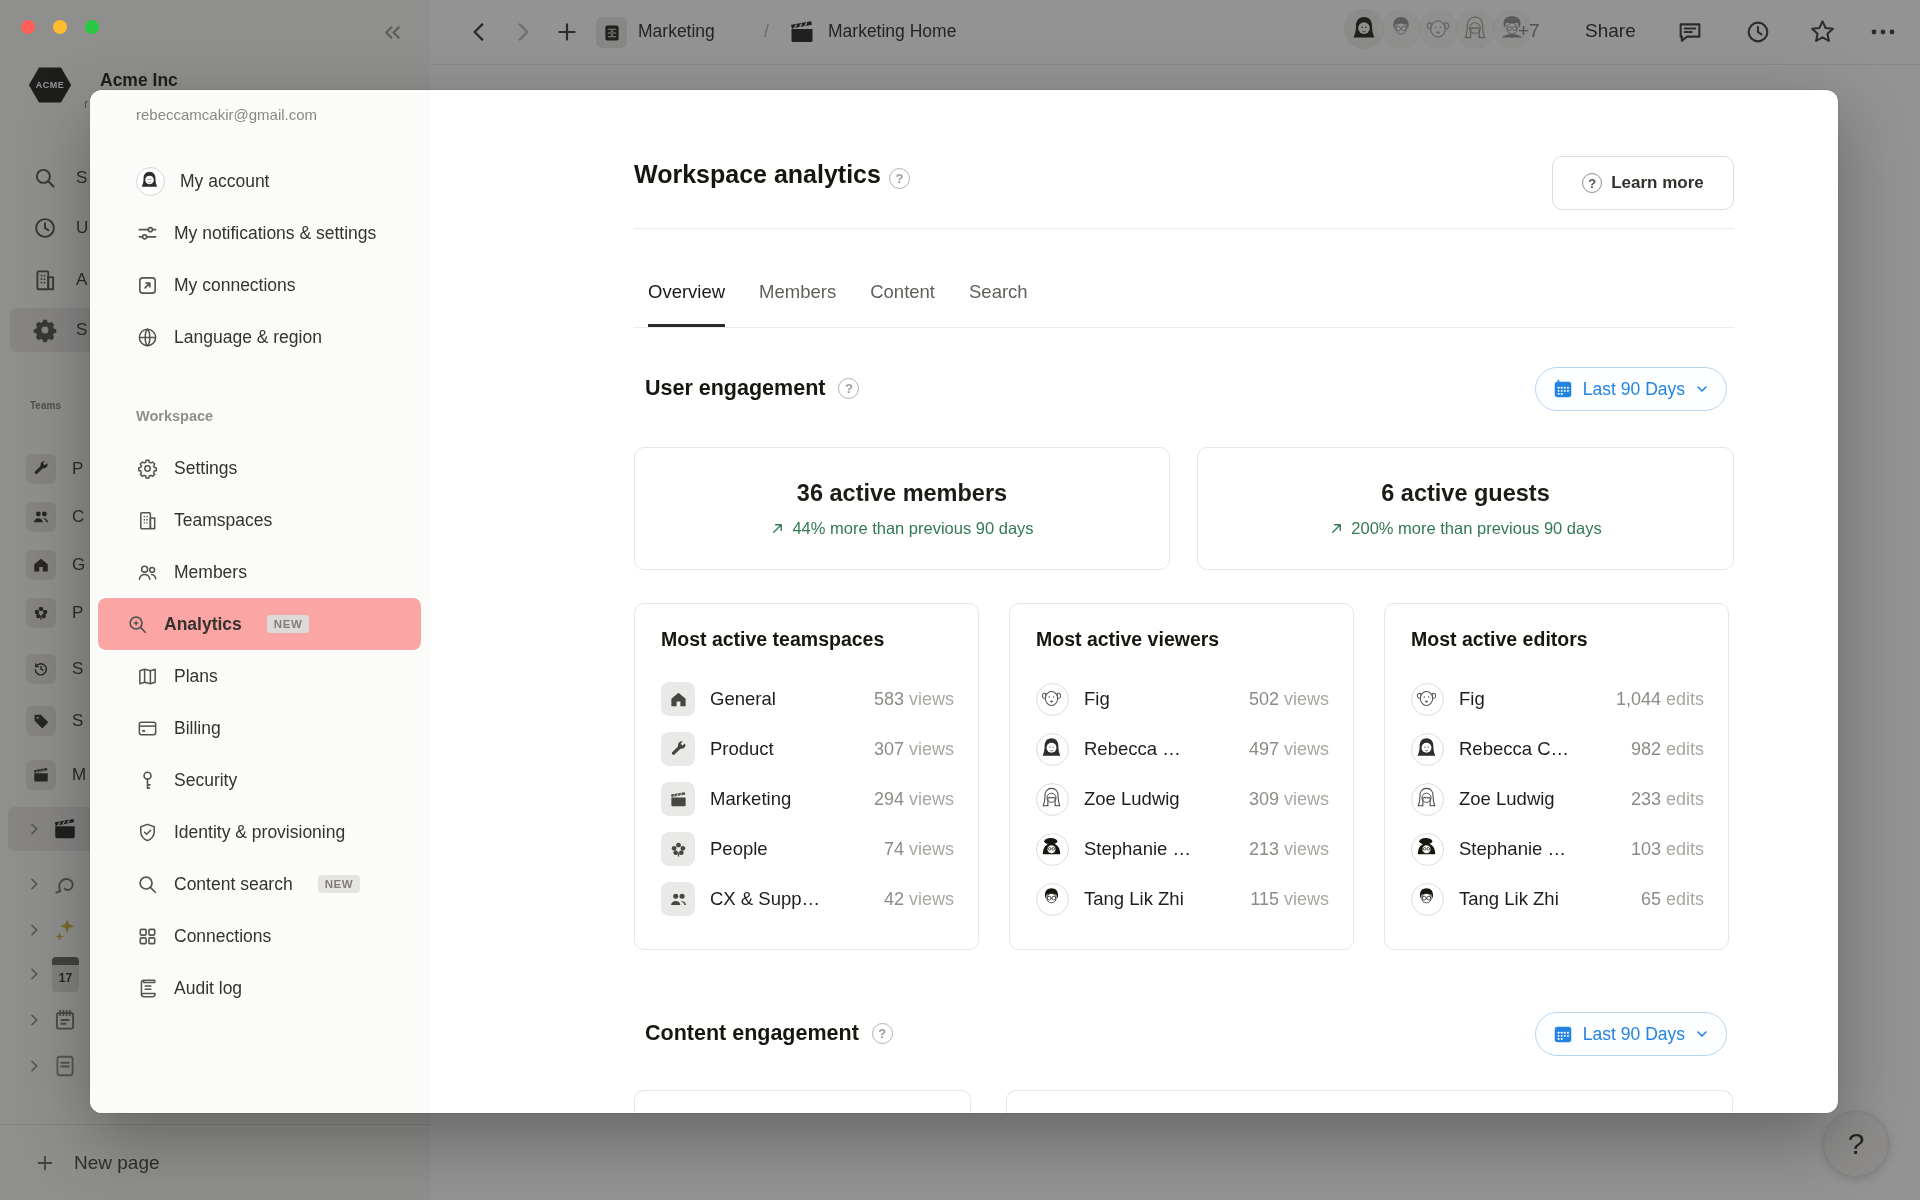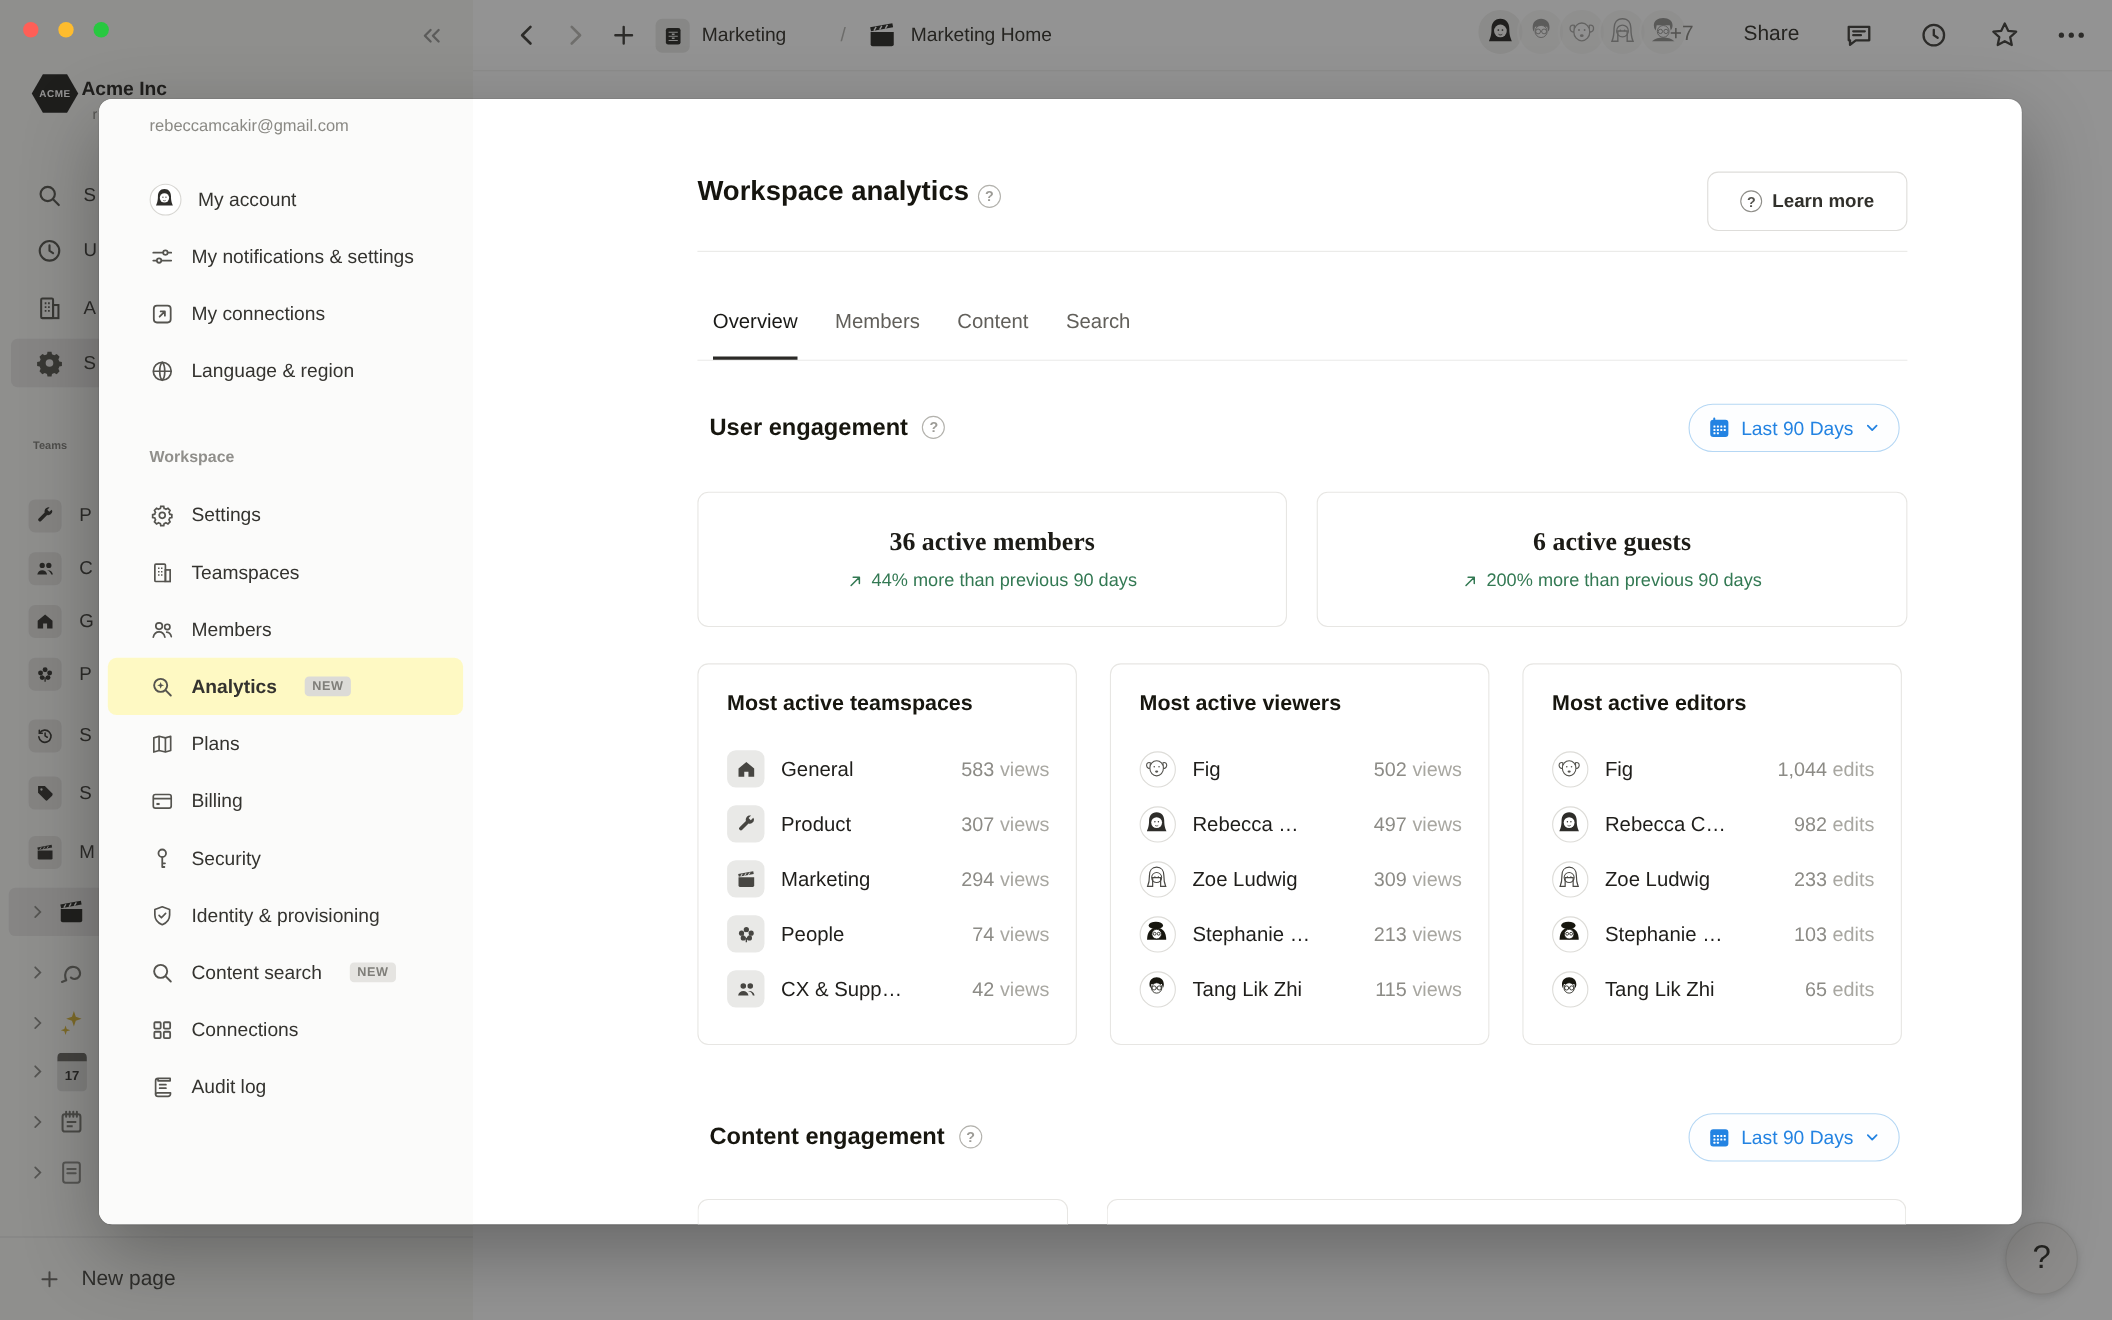--- a/index.html
+++ b/index.html
@@ -54,21 +54,21 @@
   .lights{z-index:60;}
 
   
   .modal{position:absolute;left:90px;top:90px;width:1748px;height:1023px;background:#fff;border-radius:12px;
     box-shadow:0 0 0 1px rgba(0,0,0,.06),0 25px 70px rgba(0,0,0,.3);overflow:hidden;z-index:100;}
   .menu-col{position:absolute;left:0;top:0;bottom:0;width:340px;background:#fbfbfa;}
   .menu-email{position:absolute;left:46px;top:16px;font-size:15px;color:#8a8984;}
   .menu-row{display:flex;align-items:center;height:52px;padding:0 10px 0 46px;gap:15px;
     font-size:17.5px;color:#34332f;cursor:pointer;}
   .menu-row svg{color:#55544f;}
-  .menu-row.selected{background:#fef9c3;border-radius:8px;margin:0 9px 0 8px;padding-left:38px;font-weight:700;}
+  .menu-row.selected{background:#fca5a5;border-radius:8px;margin:0 9px 0 8px;padding-left:28px;font-weight:700;}
   .menu-sec{position:absolute;left:46px;top:318px;font-size:14.5px;font-weight:700;color:#908f8b;}
   .new-badge{font-size:11.5px;font-weight:700;letter-spacing:.6px;color:#7f7e79;background:#e5e4e1;
     border-radius:4px;padding:3px 7px;margin-left:10px;}
   .menu-row.selected .new-badge{background:#dcdbd7;}
   .ava-s{width:27px;height:27px;border-radius:50%;background:#fff;border:1px solid #d7d6d2;overflow:hidden;flex:none;}
 
   
   .main{position:absolute;left:544px;top:0;width:1100px;height:1023px;}
   .page-title{position:absolute;left:0;top:70px;font-size:25px;font-weight:700;color:#16150f;}
   .qc{width:21px;height:21px;border:1.6px solid #b3b2ad;border-radius:50%;color:#9c9b96;
@@ -79,21 +79,21 @@
   .hr1{position:absolute;left:0;right:0;top:138px;border-top:1px solid #e9e9e7;}
   .tabs{position:absolute;left:0;right:0;top:183px;display:flex;gap:34px;padding-left:14px;border-bottom:1px solid #ececea;}
   .tab{padding:8px 0 24px;font-size:18.5px;color:#615f5a;cursor:pointer;}
   .tab.active{color:#191916;font-weight:500;box-shadow:inset 0 -3px 0 #2b2a27;}
   .sec-head{position:absolute;display:flex;align-items:center;gap:13px;}
   .sec-head .t{font-size:21.5px;font-weight:700;color:#17160f;margin-left:11px;}
   .pill{position:absolute;height:44px;border:1px solid #b5d7f4;border-radius:22px;background:#fdfeff;
     display:flex;align-items:center;gap:9px;padding:0 16px;color:#2383e2;font-size:17.5px;font-weight:500;cursor:pointer;box-sizing:border-box;}
   .stat-card{position:absolute;top:357px;height:123px;border:1px solid #e7e6e3;border-radius:10px;background:#fff;
     box-sizing:border-box;display:flex;flex-direction:column;align-items:center;justify-content:center;gap:12px;}
-  .stat-big{font-size:23.5px;font-weight:700;color:#1c1b16;font-family:Liberation Serif, serif;}
+  .stat-big{font-size:23.5px;font-weight:700;color:#1c1b16;}
   .stat-delta{display:flex;align-items:center;gap:7px;font-size:16.5px;color:#337953;}
   .list-card{position:absolute;top:513px;width:345px;height:347px;border:1px solid #e7e6e3;border-radius:10px;
     background:#fff;box-sizing:border-box;}
   .lc-title{position:absolute;left:26px;top:24px;font-size:19.5px;font-weight:700;color:#17160f;}
   .lc-row{position:absolute;left:26px;right:24px;height:50px;display:flex;align-items:center;gap:15px;}
   .lc-ico{width:34px;height:34px;border-radius:8px;background:#e9e9e7;display:flex;align-items:center;justify-content:center;color:#474642;flex:none;}
   .lc-ava{width:31px;height:31px;border-radius:50%;background:#fff;border:1px solid #dddcd8;overflow:hidden;flex:none;}
   .lc-name{font-size:18.5px;color:#1f1e1b;white-space:nowrap;overflow:hidden;}
   .lc-val{margin-left:auto;display:flex;gap:5px;white-space:nowrap;}
   .lc-num{font-size:18px;color:#8c8b86;}
@@ -102,21 +102,21 @@
 </style>
 </head>
 <body>
 
 <div class="stage">
 
   <div class="bg-sidebar">
     <div class="ws-badge" style="left:28px;top:66px;">
         <span>ACME</span>
       </div>
-    <div class="ws-name" style="left:74px;top:70px;">Acme Inc</div>
+    <div class="ws-name" style="left:100px;top:70px;">Acme Inc</div>
     <div class="ws-sub" style="left:84px;top:96px;">r</div>
 
     <div class="bg-hl" style="top:308px;"></div>
 
     <div class="bg-nav" style="top:156px;">
       <span class="icon">
           <svg width="26" height="26" viewBox="0 0 24 24" fill="none" stroke="currentColor" stroke-width="1.8" stroke-linecap="round">
             <circle cx="10.5" cy="10.5" r="6"></circle>
             <path d="m15.2 15.2 4.6 4.6"></path>
           </svg>

